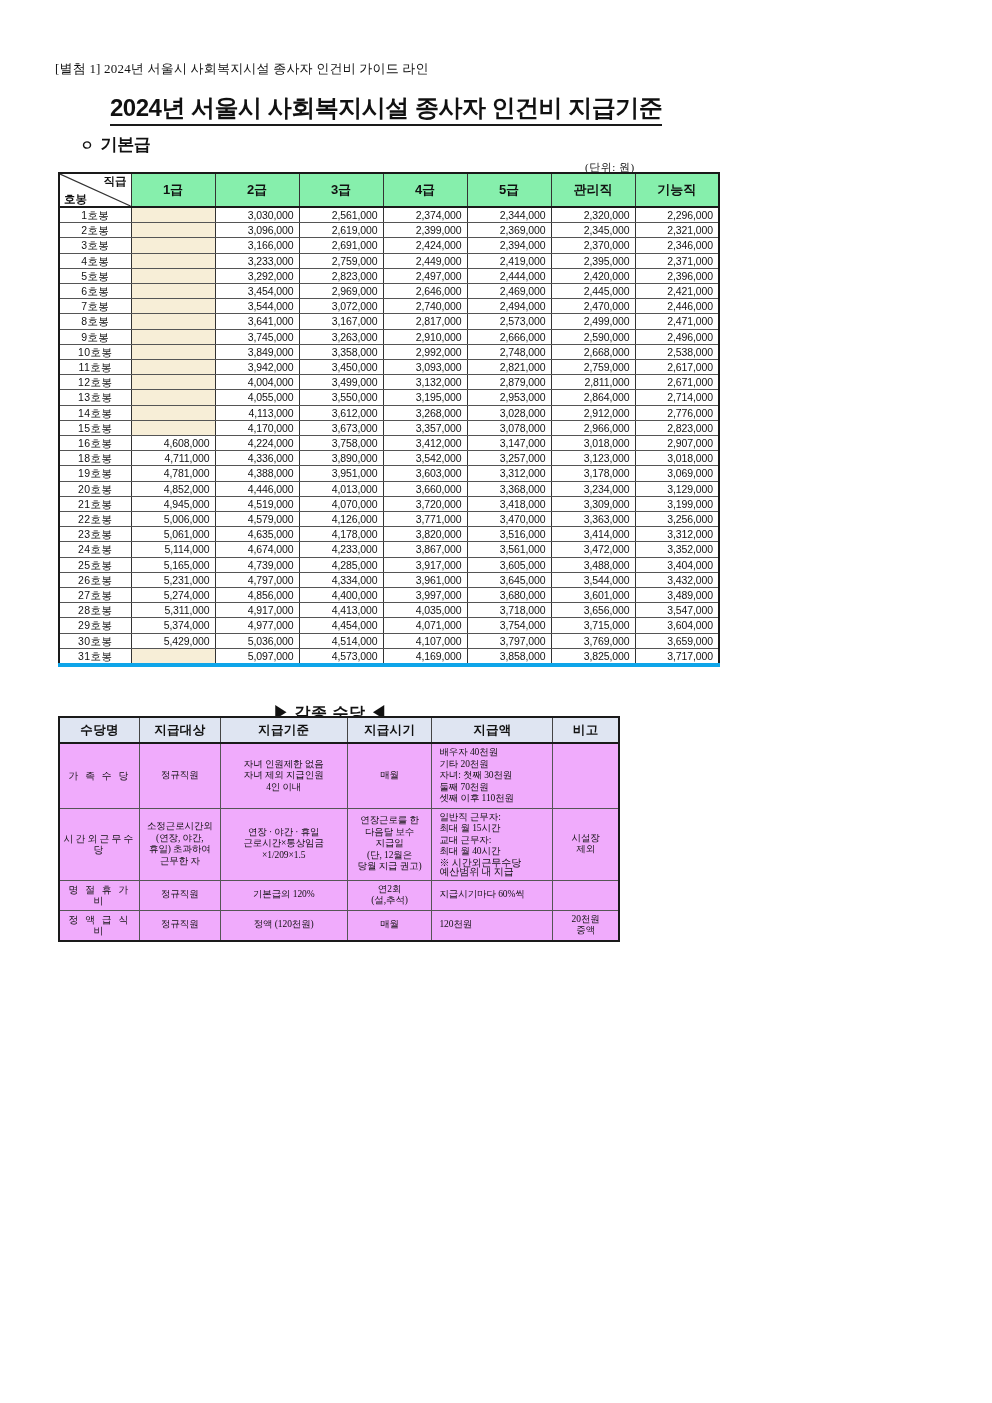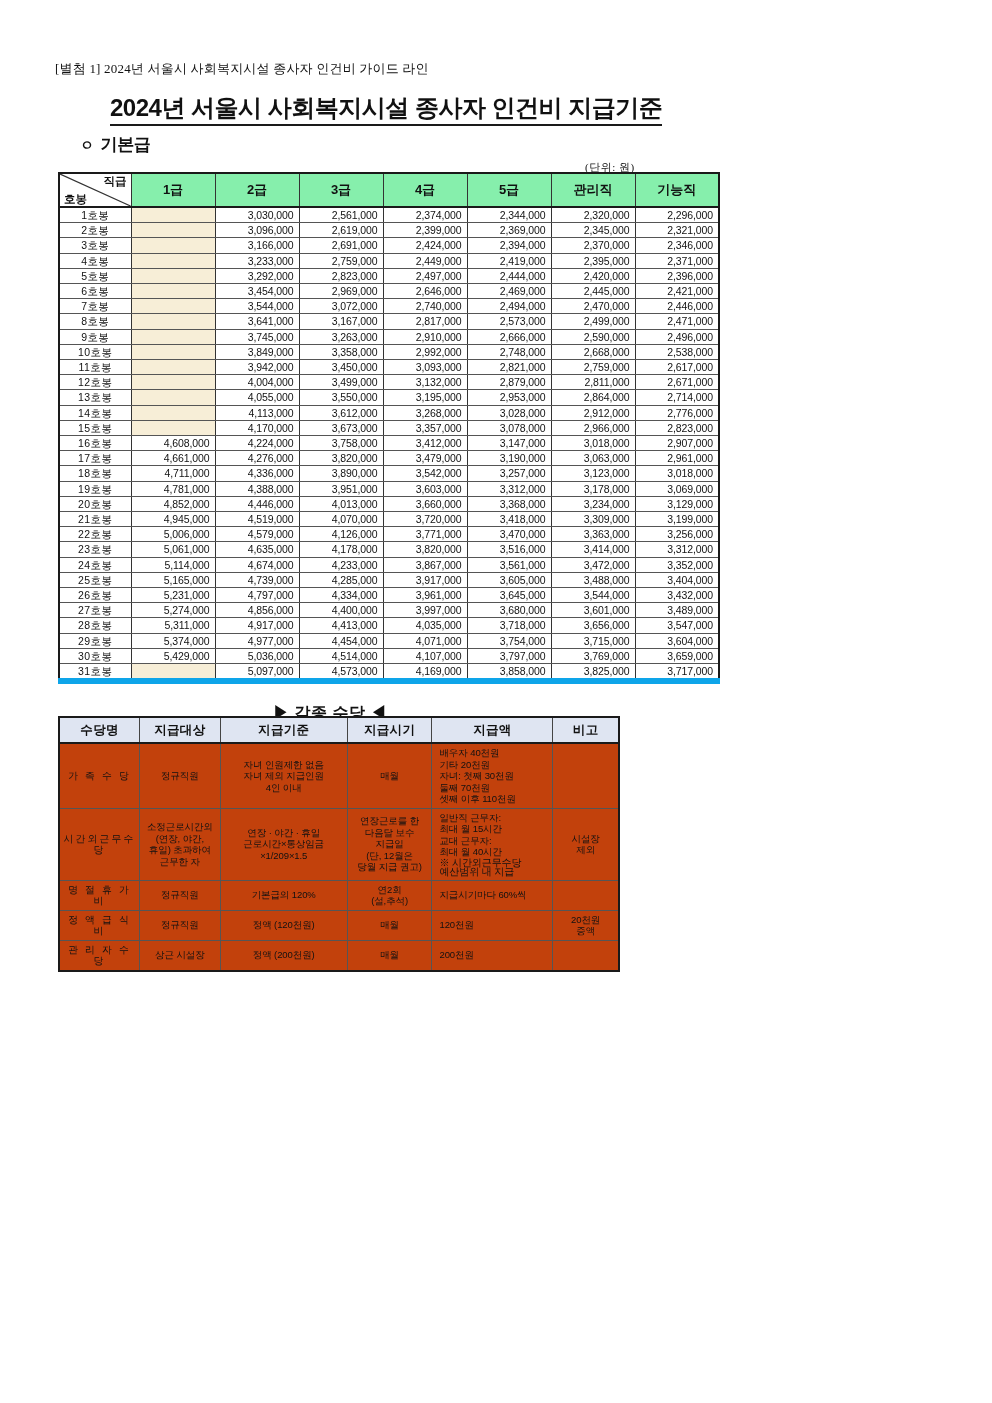--- a/index.html
+++ b/index.html
@@ -159,21 +159,21 @@
     padding-right: 5px;
     letter-spacing: -0.1px;
     border-left: 1px solid #666;
     border-right: 1.5px solid #333;
   }
   table.salary td.empty {
     background: #f7eed7;
     border-right: 1.5px solid #333;
   }
   table.salary tbody tr:last-child td {
-    border-bottom: 6px solid #0ea5e9;
+    border-bottom: 4px solid #0ea5e9;
   }
 
   
   .allow-title {
     position: absolute;
     left: 0;
     top: 703px;
     width: 660px;
     text-align: center;
     font-size: 16px;
@@ -186,21 +186,21 @@
     position: absolute;
     left: 58px;
     top: 716px;
     width: 562px;
   }
   table.allow {
     border-collapse: collapse;
     width: 562px;
     table-layout: fixed;
     border: 2px solid #1a1a1a;
-    background: #c2410c;
+    background: #f0abfc;
   }
   table.allow col.a-name   { width: 78px; }
   table.allow col.a-target { width: 78px; }
   table.allow col.a-crit   { width: 123px; }
   table.allow col.a-time   { width: 82px; }
   table.allow col.a-amount { width: 117px; }
   table.allow col.a-note   { width: 64px; }
 
   table.allow th {
     background: #dfe5f2;
@@ -210,21 +210,21 @@
     font-weight: bold;
     font-family: "Liberation Sans", sans-serif;
     height: 22px;
     text-align: center;
     letter-spacing: 0.3px;
   }
   table.allow td {
     border: 1px solid #555;
     font-size: 9.5px;
     line-height: 11.5px;
-    font-family: Liberation Sans, sans-serif;
+    font-family: Liberation Serif, serif;
     text-align: center;
     vertical-align: middle;
     padding: 3px 2px;
     letter-spacing: -0.1px;
   }
   table.allow td.spread {
     letter-spacing: 2.2px;
     font-size: 9.8px;
   }
   table.allow td.left-amt {
@@ -442,30 +442,20 @@
             <td class="rank">16호봉</td>
             <td class="val">4,608,000</td>
             <td class="val">4,224,000</td>
             <td class="val">3,758,000</td>
             <td class="val">3,412,000</td>
             <td class="val">3,147,000</td>
             <td class="val">3,018,000</td>
             <td class="val">2,907,000</td>
           </tr>
           <tr>
-            <td class="rank">17호봉</td>
-            <td class="val">4,661,000</td>
-            <td class="val">4,276,000</td>
-            <td class="val">3,820,000</td>
-            <td class="val">3,479,000</td>
-            <td class="val">3,190,000</td>
-            <td class="val">3,063,000</td>
-            <td class="val">2,961,000</td>
-          </tr>
-          <tr>
             <td class="rank">18호봉</td>
             <td class="val">4,711,000</td>
             <td class="val">4,336,000</td>
             <td class="val">3,890,000</td>
             <td class="val">3,542,000</td>
             <td class="val">3,257,000</td>
             <td class="val">3,123,000</td>
             <td class="val">3,018,000</td>
           </tr>
           <tr>
@@ -650,25 +640,17 @@
             <td></td>
           </tr>
           <tr>
             <td class="spread">정 액 급 식 비</td>
             <td>정규직원</td>
             <td>정액 (120천원)</td>
             <td>매월</td>
             <td class="left-amt">120천원</td>
             <td>20천원<br>증액</td>
           </tr>
-          <tr>
-            <td class="spread">관 리 자 수 당</td>
-            <td>상근 시설장</td>
-            <td>정액 (200천원)</td>
-            <td>매월</td>
-            <td class="left-amt">200천원</td>
-            <td></td>
-          </tr>
         </tbody>
     </table>
   </div>
 
 </div>
 
 </body></html>

